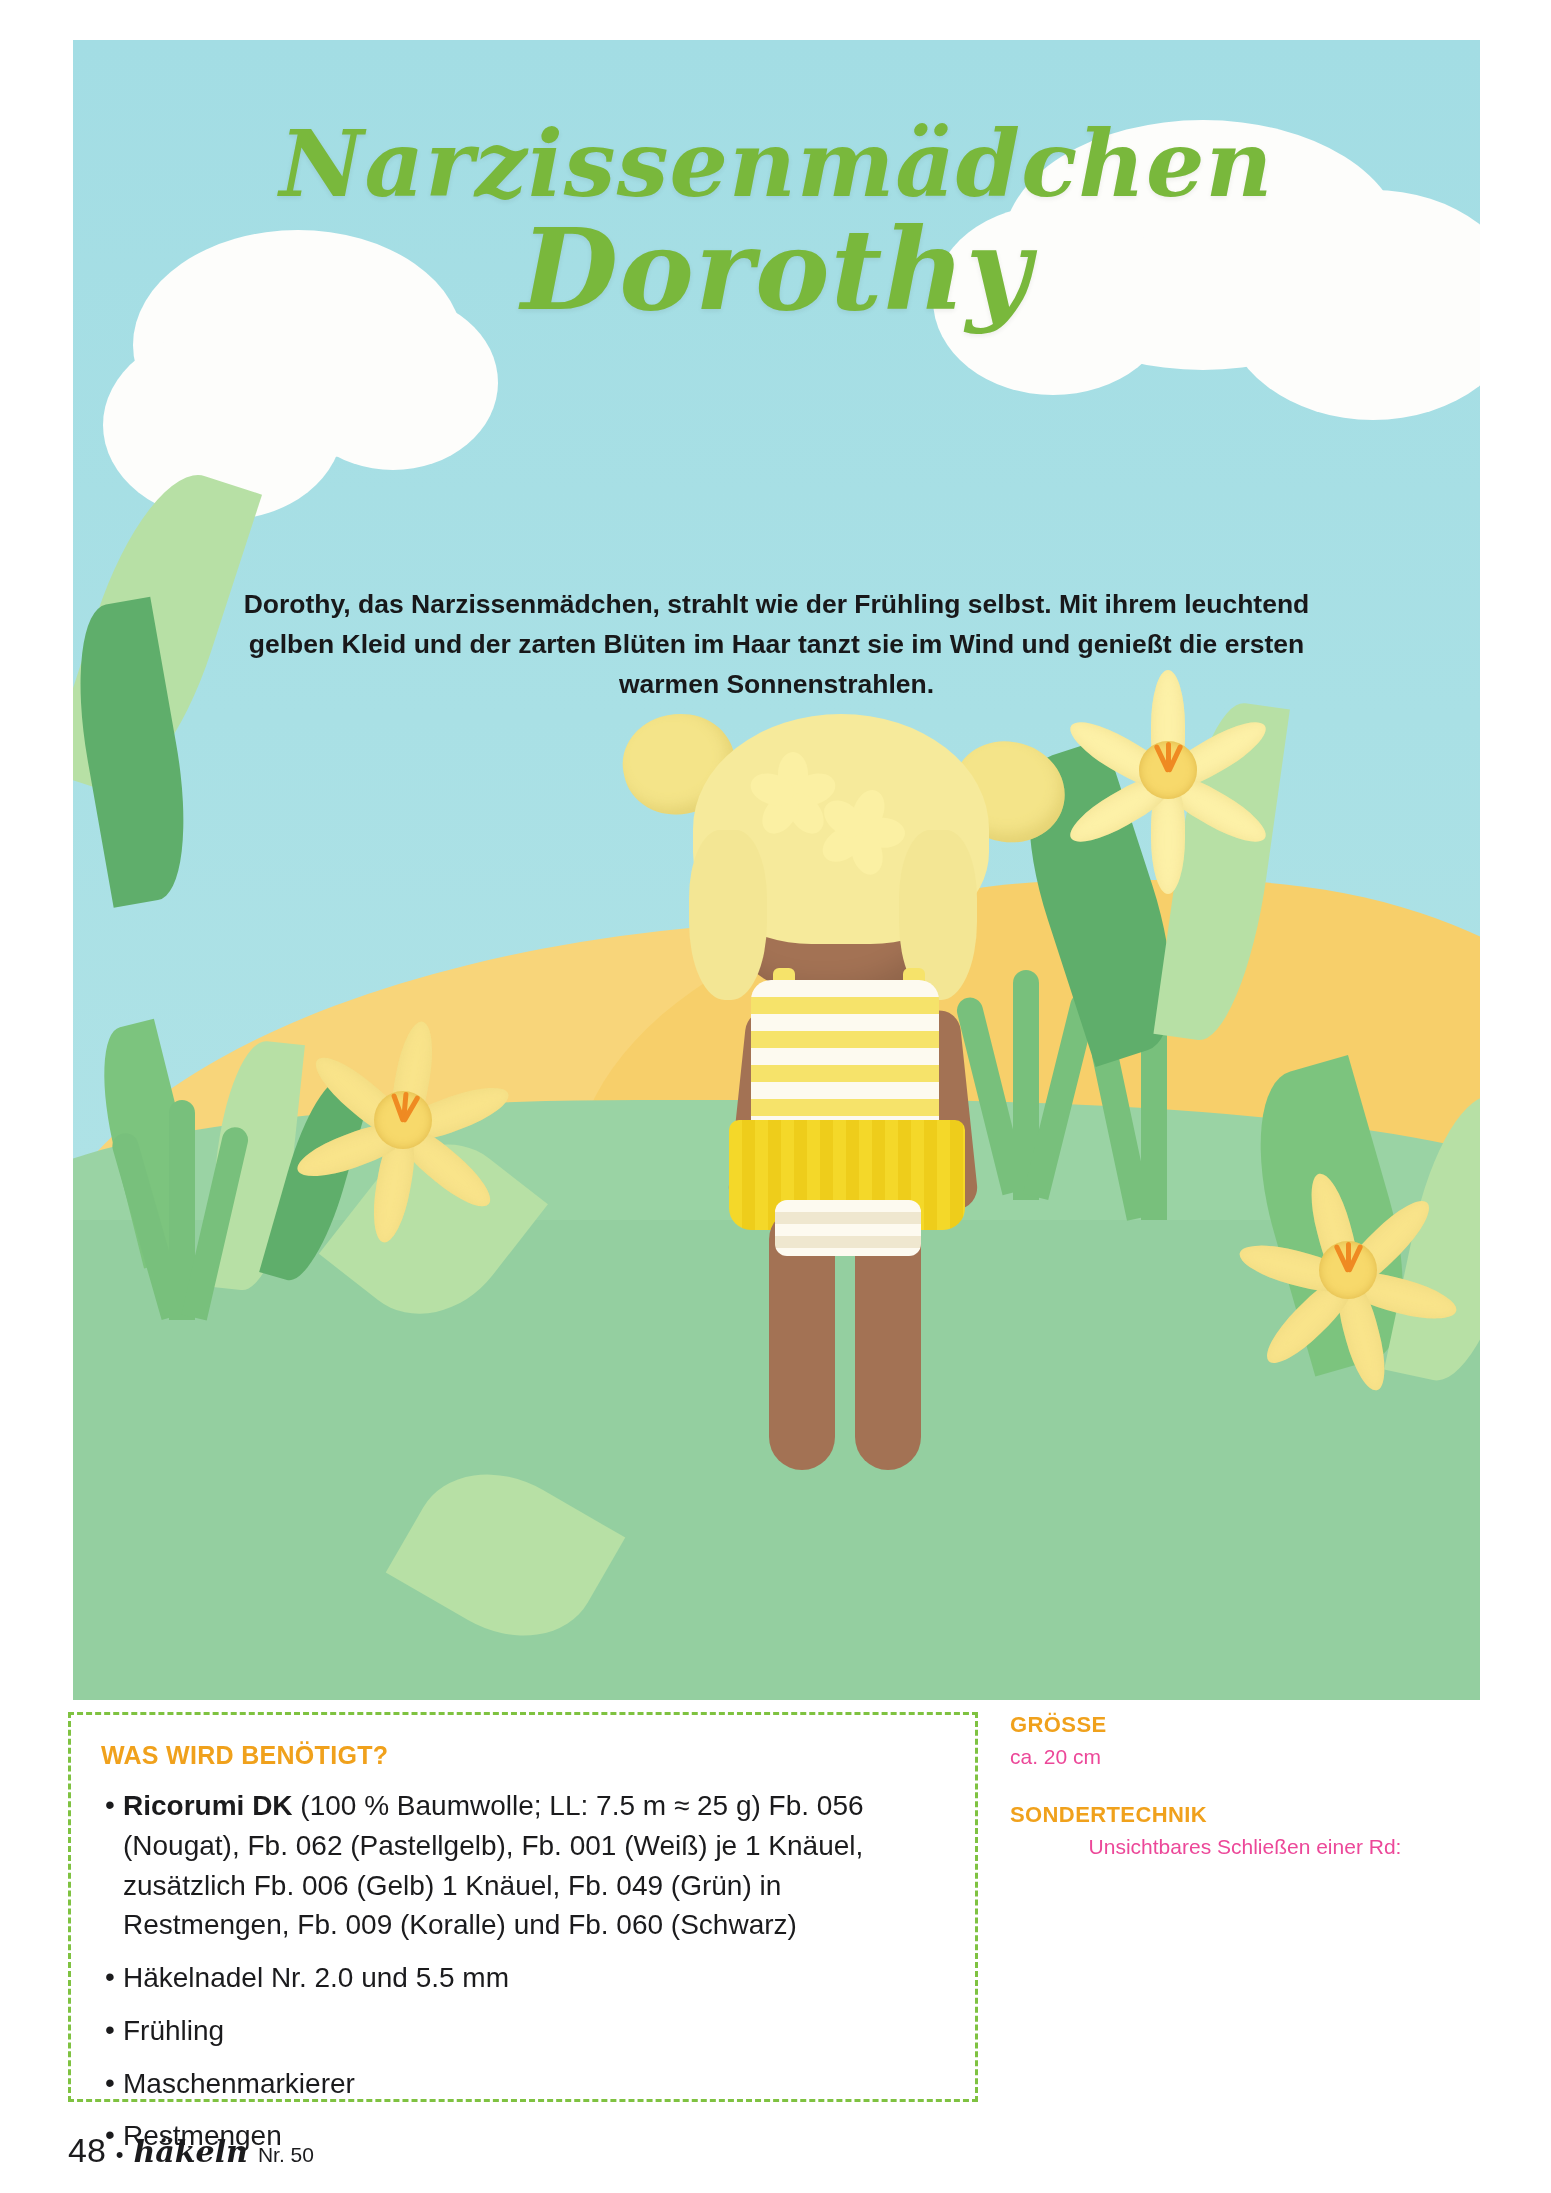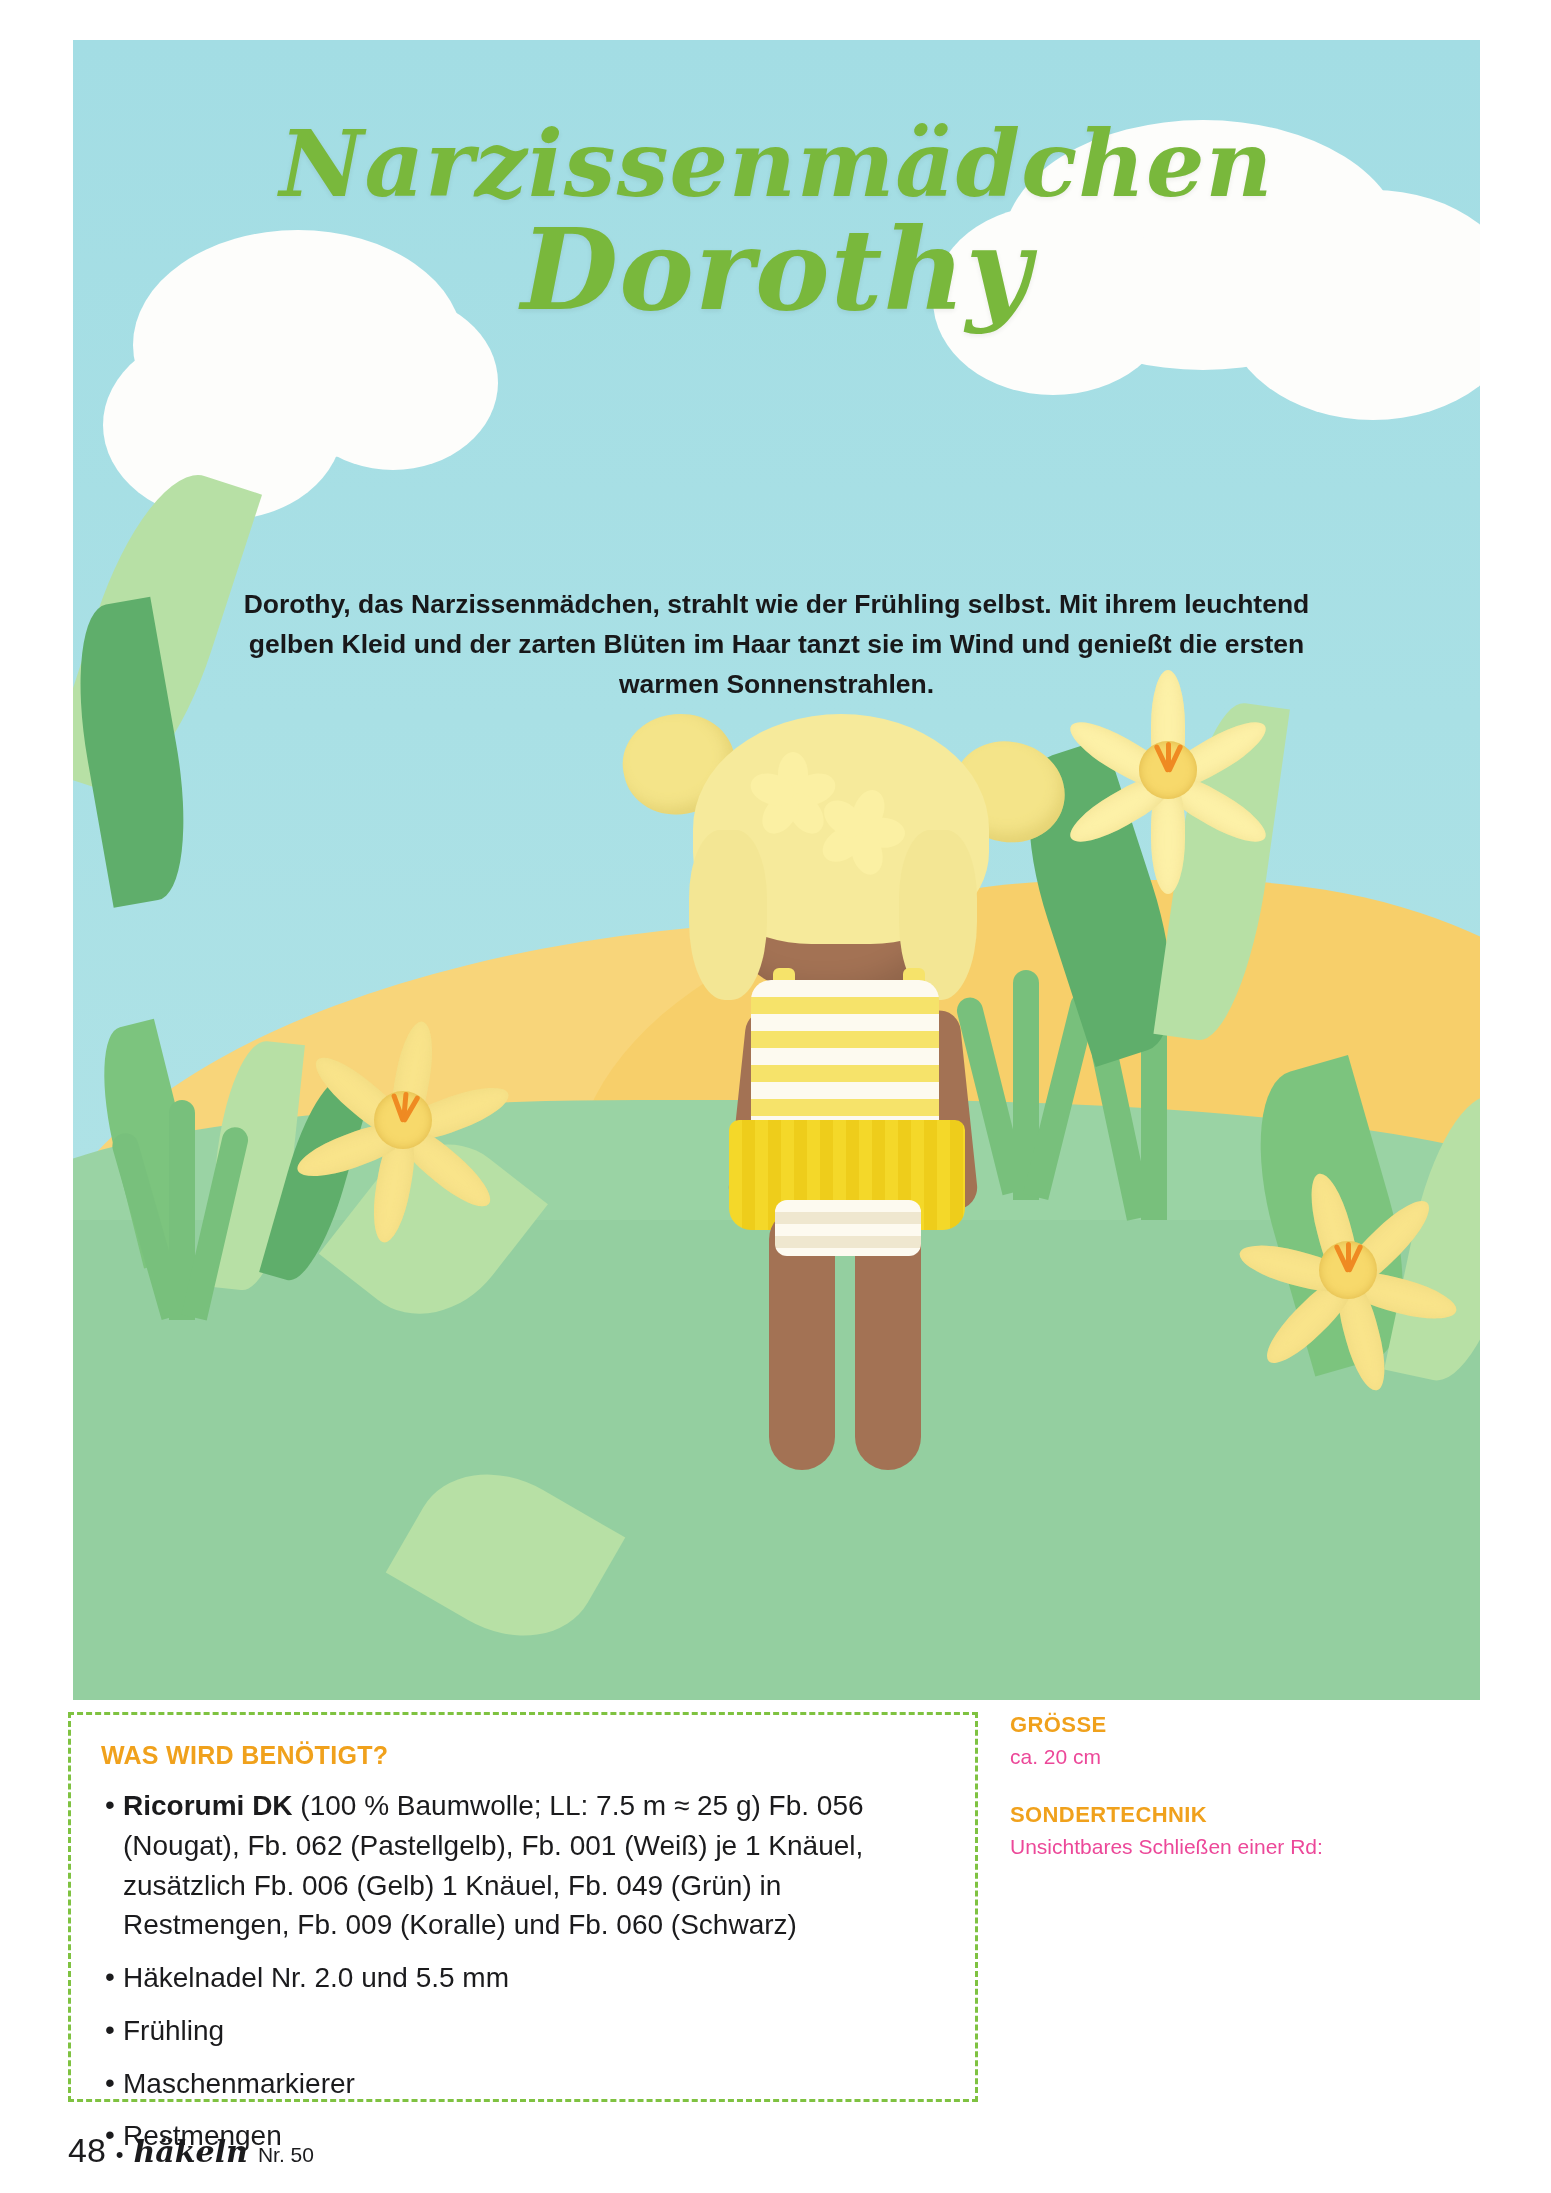--- a/index.html
+++ b/index.html
@@ -376,21 +376,21 @@
     </div>
   </div>
 
   <div class="right-col">
     <div class="rc-head">GRÖSSE</div>
     <div class="rc-body" style="text-align:left;">ca. 20 cm</div>
 
     <div class="rc-gap"></div>
 
     <div class="rc-head">SONDERTECHNIK</div>
-    <div class="rc-body" style="text-align:left;">Unsichtbares Schließen einer Rd:</div>
+    <div class="rc-body" style="text-align:center;">Unsichtbares Schließen einer Rd:</div>
   </div>
 
   <div class="footer">
     <span class="pg-num">48</span>
     <span class="pg-dot">•</span>
     <span class="brand">häkeln</span>
     <span class="issue">Nr. 50</span>
   </div>
 </div>
 

